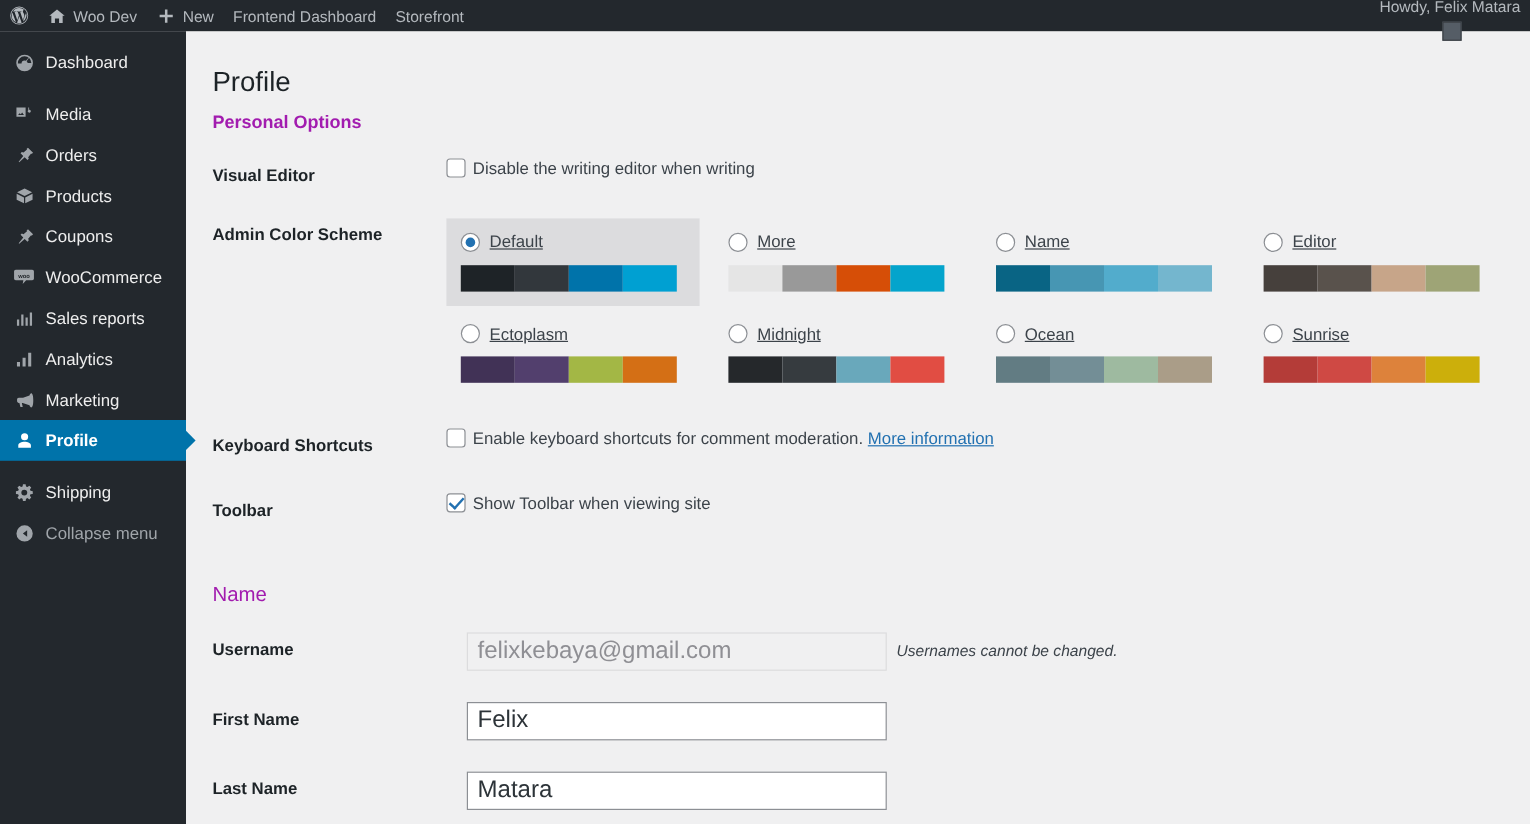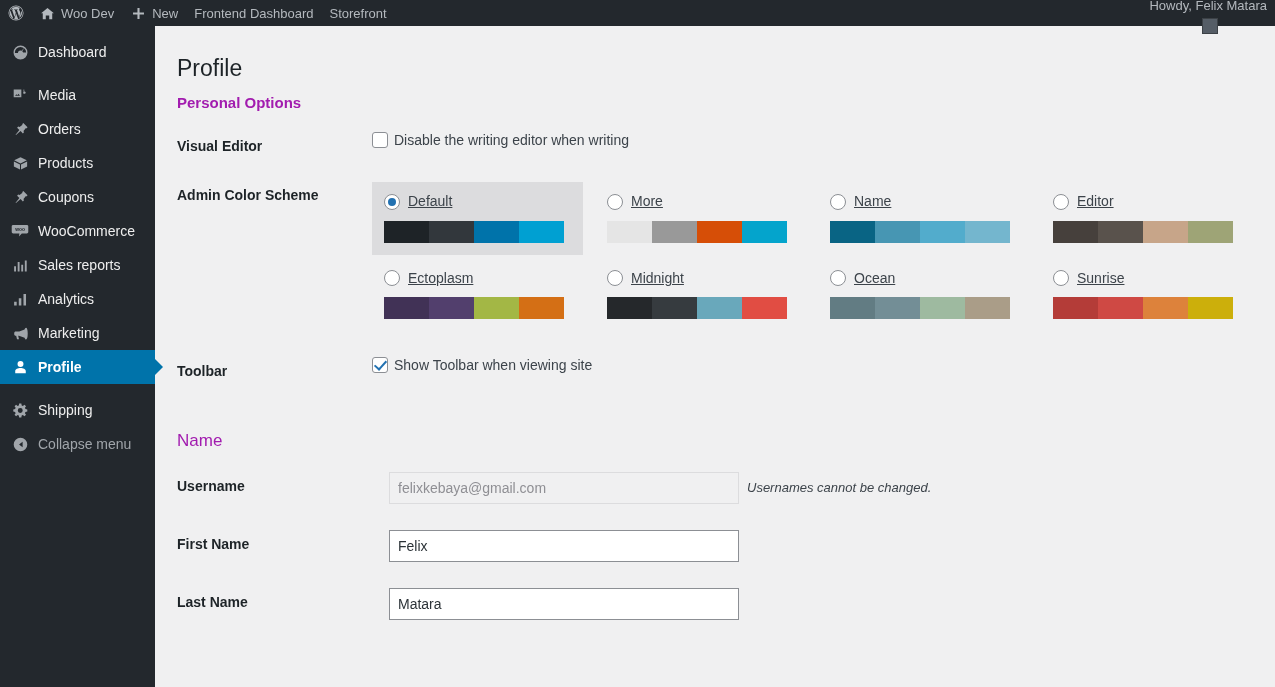--- a/index.html
+++ b/index.html
@@ -206,21 +206,21 @@
     margin-bottom: 9px;
   }
   .palette { display: flex; height: 22px; width: 180px; }
   .palette span { flex: 1 1 25%; display: block; }
 
   
   .txt {
     width: 350px;
     height: 32px;
     padding: 0 8px;
-    font-size: 14px;
+    font-size: 20px;
     font-family: "Liberation Sans", sans-serif;
     color: #2c3338;
     border: 1px solid #8c8f94;
     border-radius: 0;
     background: #fff;
     box-shadow: 0 0 0 transparent;
     line-height: 30px;
   }
   .txt:disabled, .txt.disabled {
     background: #f0f0f1;
@@ -519,20 +519,32 @@
                   <span style="background: rgb(180, 60, 56);"></span>
                   <span style="background: rgb(207, 73, 68);"></span>
                   <span style="background: rgb(221, 130, 59);"></span>
                   <span style="background: rgb(204, 175, 11);"></span>
                 </span>
               </label>
             </div>
         </td>
       </tr>
 
+      <tr>
+        <th>Keyboard Shortcuts</th>
+        <td>
+          <label class="cb-label">
+            <input type="checkbox" class="cb" style="">
+            <span>
+              <span>Enable keyboard shortcuts for comment moderation.</span>
+              <a class="link" href="#">More information</a>
+            </span>
+          </label>
+        </td>
+      </tr>
 
       <tr>
         <th>Toolbar</th>
         <td>
           <label class="cb-label">
             <input type="checkbox" class="cb" id="toolbar-cb" checked="" style="">
             <span>Show Toolbar when viewing site</span>
           </label>
         </td>
       </tr>

